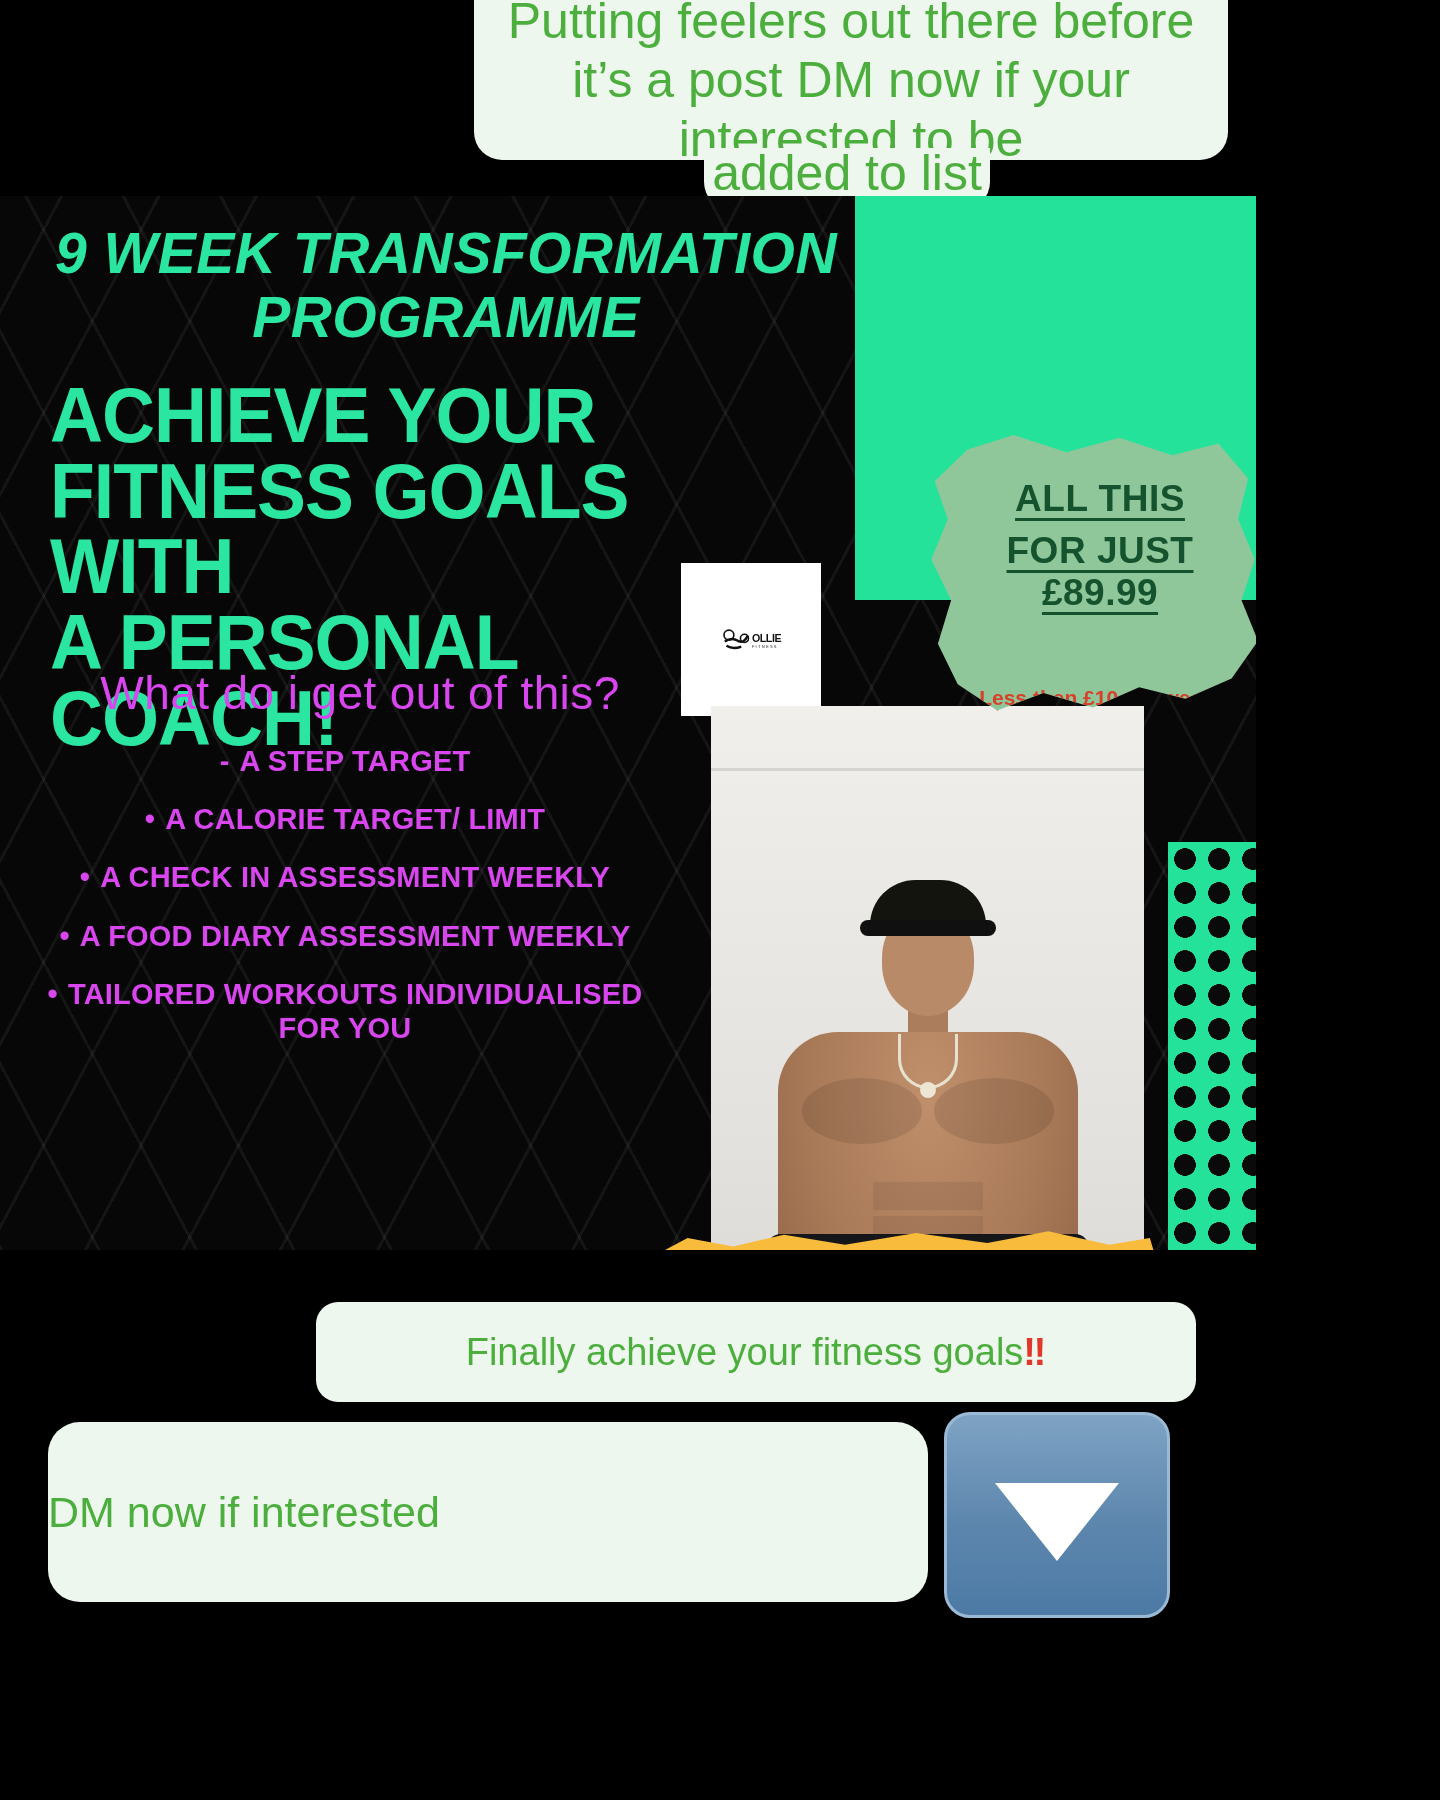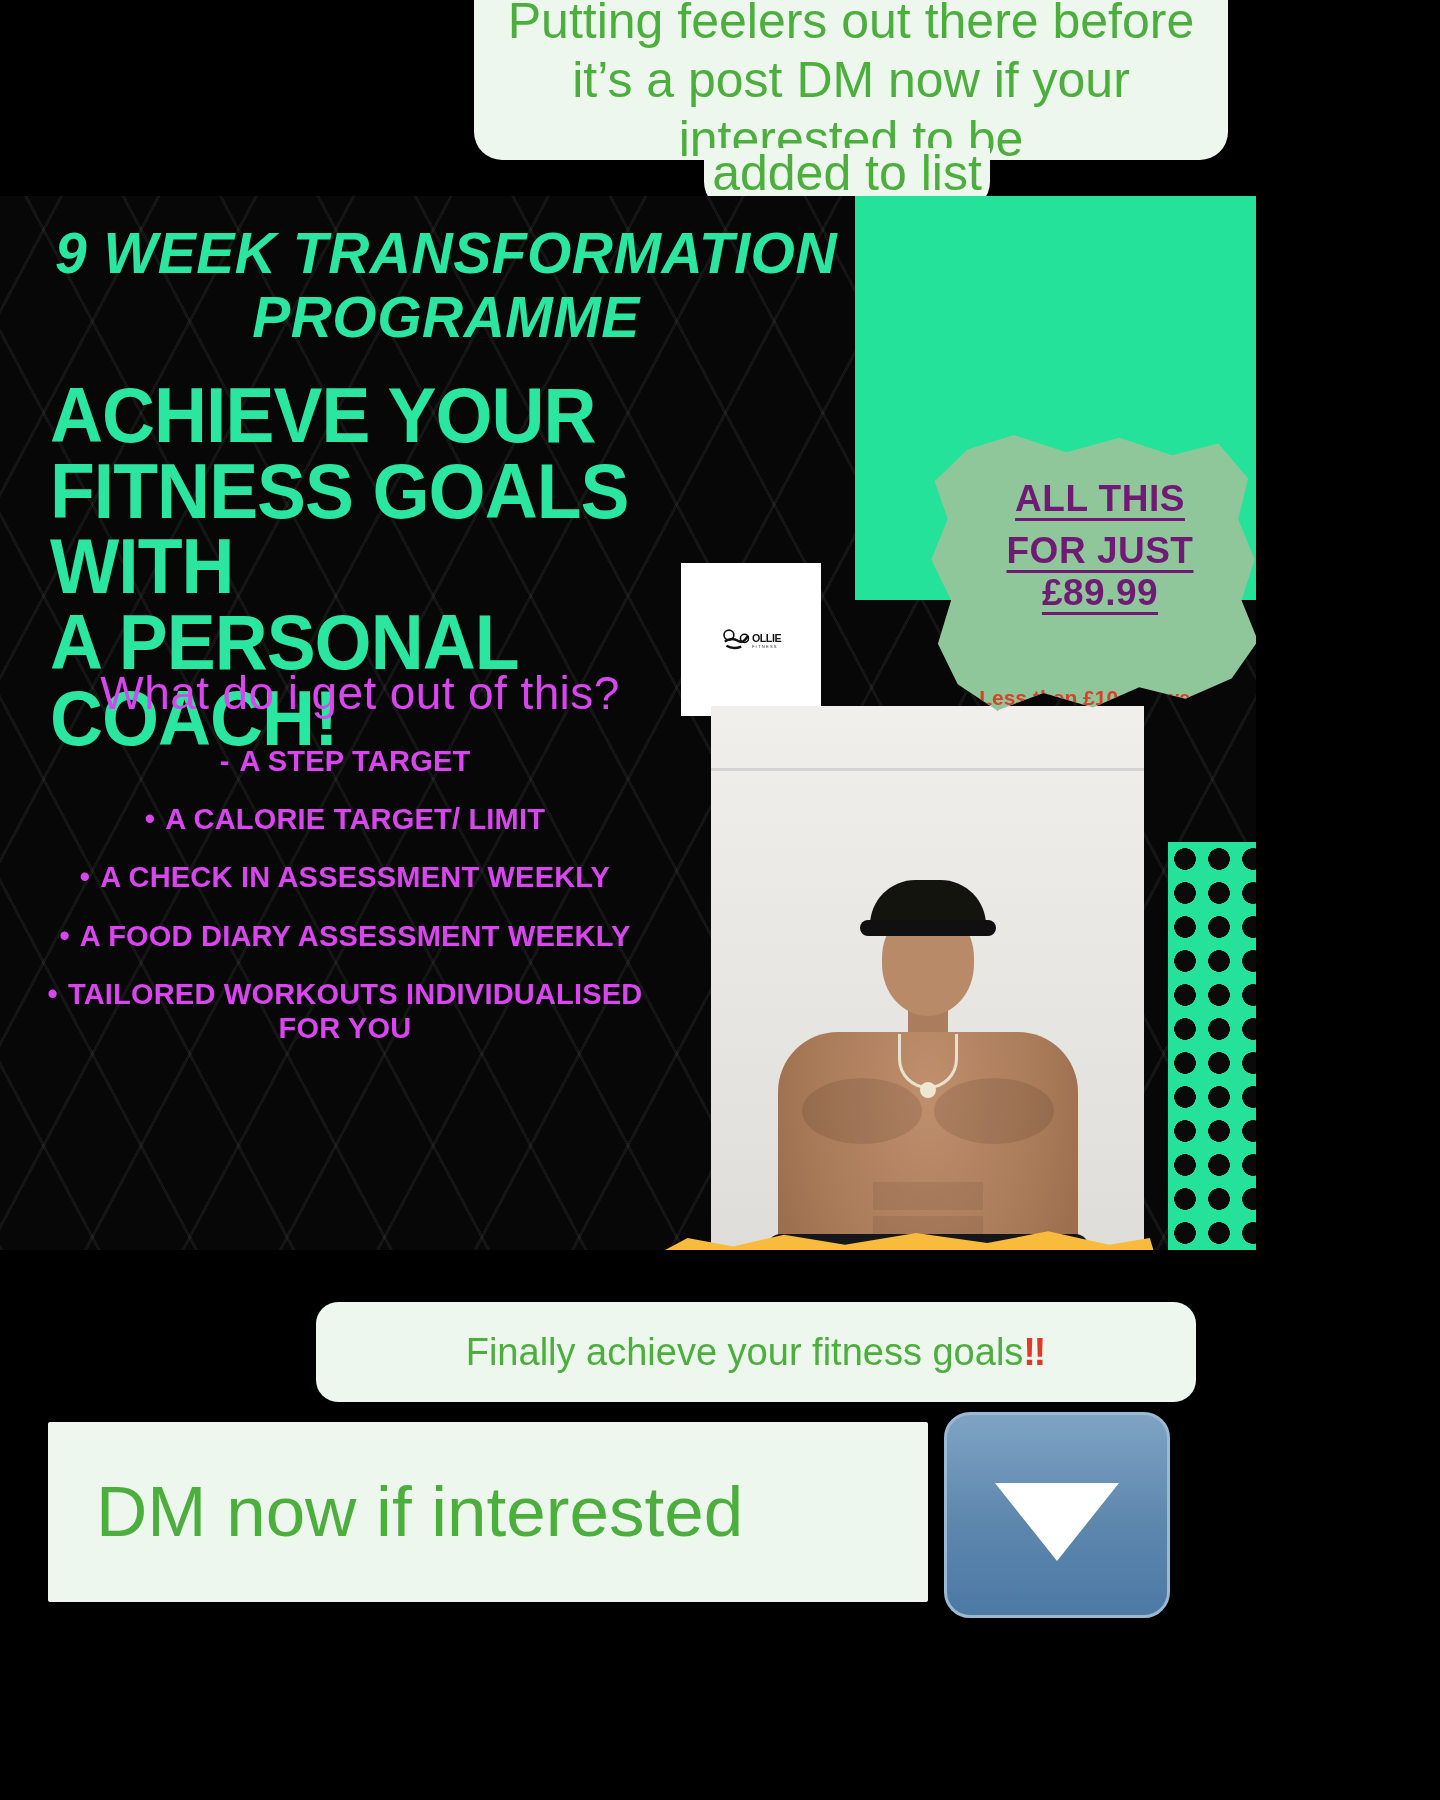--- a/index.html
+++ b/index.html
@@ -130,39 +130,39 @@
   }
 
   
   .badge{
     position:absolute;left:928px;top:236px;width:330px;height:290px;
     background:#8fc79a;
     clip-path:polygon(12% 6%,26% 1%,42% 7%,58% 2%,74% 8%,88% 4%,97% 16%,94% 30%,99% 44%,95% 58%,100% 72%,92% 85%,78% 92%,64% 88%,50% 95%,35% 90%,21% 96%,9% 87%,3% 73%,7% 58%,1% 44%,6% 30%,2% 17%);
     box-sizing:border-box;padding:46px 10px 0 24px;
   }
   .badge-l1,.badge-l2{
-    color:#701a75;font-weight:bold;text-align:center;
+    color:#14532d;font-weight:bold;text-align:center;
     text-decoration:underline;text-underline-offset:7px;
     font-size:37px;letter-spacing:.5px;
   }
   .badge-l2{margin-top:10px;}
   .badge-l3{
     margin-top:72px;color:#d8402a;font-weight:bold;font-size:21px;
     text-align:center;text-decoration:underline;text-underline-offset:5px;
   }
 
   
   #cap-mid{
     left:316px;top:1302px;width:880px;height:100px;
     font-size:38px;border-radius:22px;
   }
   #cap-bot{
     left:48px;top:1422px;width:880px;height:180px;
-    font-size:71px;border-radius:2px;justify-content:flex-start;
-    padding-left:48px;text-align:left;
+    font-size:43px;border-radius:32px;justify-content:flex-start;
+    text-align:left;
   }
   .bang{color:#e0392b;font-weight:bold;}
 
   
   .tri-btn{
     position:absolute;left:944px;top:1412px;width:220px;height:200px;
     background:linear-gradient(180deg,#7ea3c4 0%,#5d86ad 55%,#4c7aa5 100%);
     border-radius:26px;border:3px solid #9ab9d4;
     display:flex;align-items:center;justify-content:center;
   }

